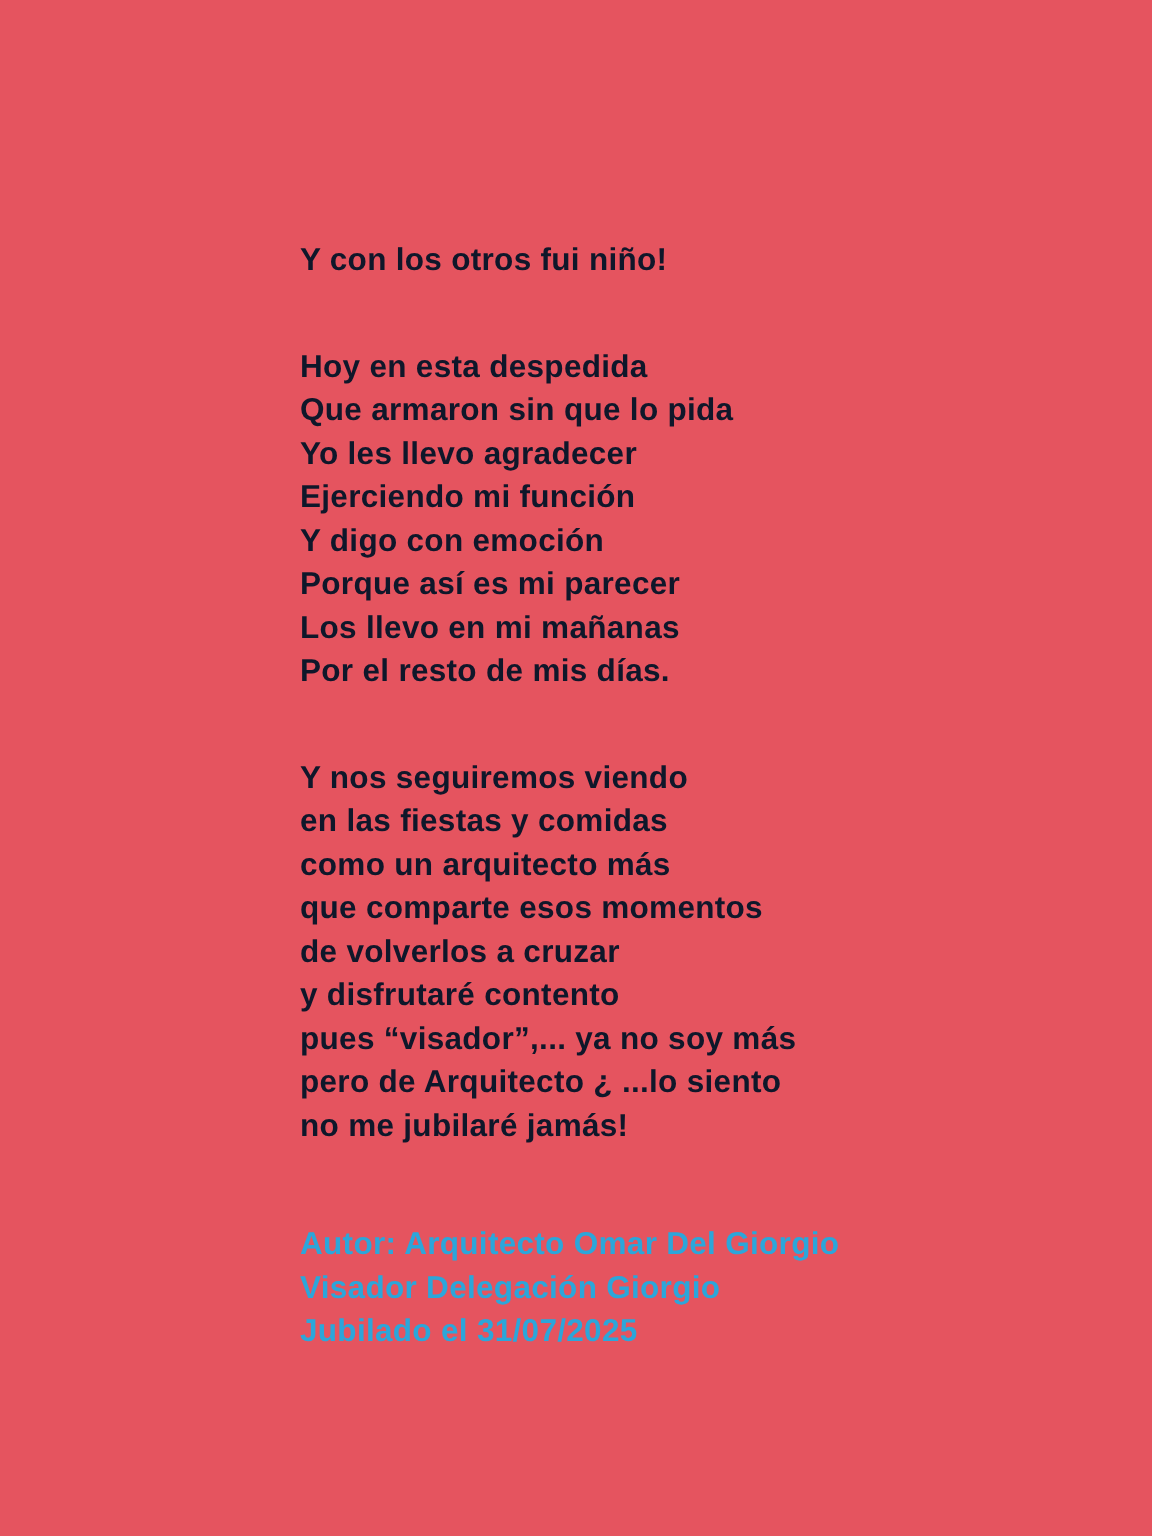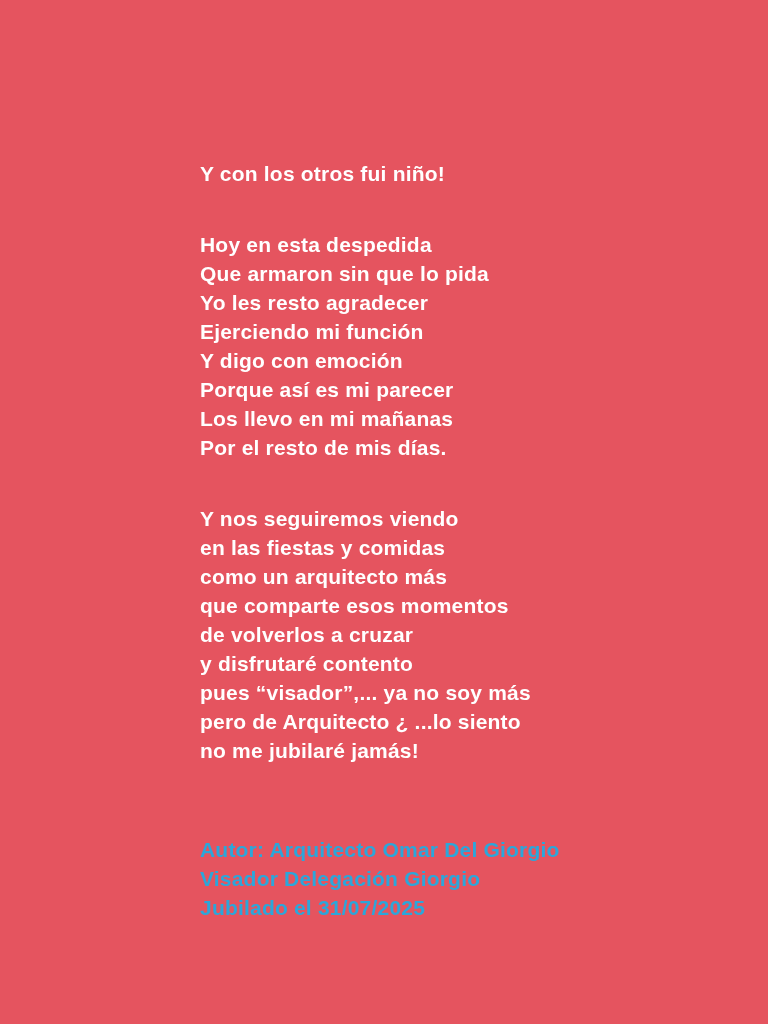--- a/index.html
+++ b/index.html
@@ -22,44 +22,44 @@
   }
   .poem p, .credit p {
     margin: 0;
     font-size: 21px;
     line-height: 29px;
     font-weight: bold;
     letter-spacing: 0.2px;
     white-space: nowrap;
   }
   .poem p {
-    color: #ffffff;
+    color: #0f172a;
   }
   .stanza + .stanza {
     margin-top: 42px;
   }
   .credit {
-    margin-top: 70px;
+    margin-top: 50px;
   }
   .credit p {
     color: #2CA6DA;
   }
 </style>
 </head>
 <body>
 
 <div class="page">
   <div class="poem">
     <div class="stanza">
       <p>Y con los otros fui niño!</p>
     </div>
     <div class="stanza">
       <p>Hoy en esta despedida</p>
       <p>Que armaron sin que lo pida</p>
-      <p>Yo les resto agradecer</p>
+      <p>Yo les llevo agradecer</p>
       <p>Ejerciendo mi función</p>
       <p>Y digo con emoción</p>
       <p>Porque así es mi parecer</p>
       <p>Los llevo en mi mañanas</p>
       <p>Por el resto de mis días.</p>
     </div>
     <div class="stanza">
       <p>Y nos seguiremos viendo</p>
       <p>en las fiestas y comidas</p>
       <p>como un arquitecto más</p>

